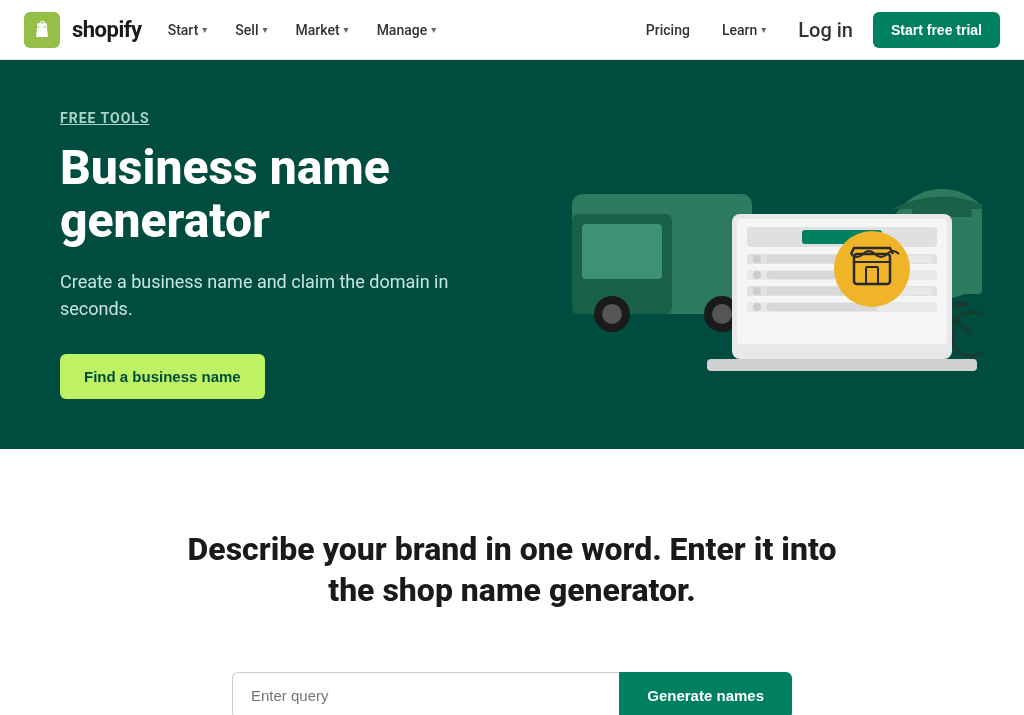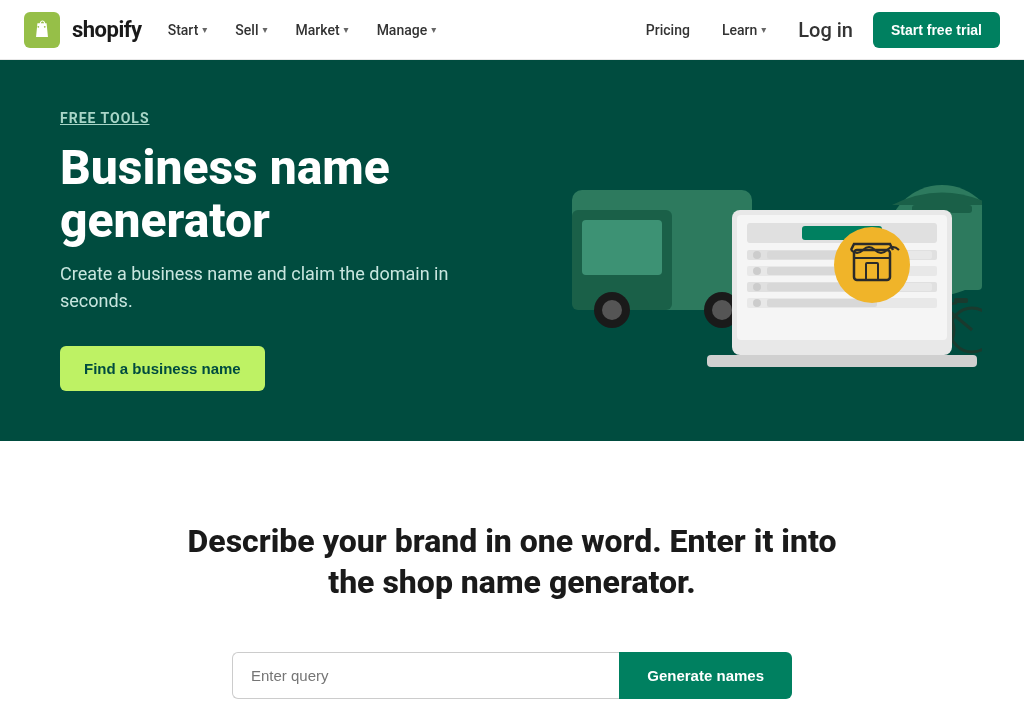--- a/index.html
+++ b/index.html
@@ -118,21 +118,21 @@
       letter-spacing: 1px;
       text-transform: uppercase;
       text-decoration: underline;
       margin-bottom: 16px;
     }
     .hero-title {
       font-size: 48px;
       font-weight: 800;
       color: #fff;
       line-height: 1.1;
-      margin-bottom: 12px;
+      margin-bottom: 20px;
     }
     .hero-subtitle {
       font-size: 18px;
       color: #c8e6df;
       line-height: 1.5;
       margin-bottom: 32px;
     }
     .btn-cta {
       display: inline-block;
       background: #bef264;
@@ -169,21 +169,21 @@
       flex-direction: column;
       align-items: center;
     }
     .section-title {
       font-size: 32px;
       font-weight: 800;
       color: #1a1a1a;
       text-align: center;
       max-width: 700px;
       line-height: 1.3;
-      margin-bottom: 48px;
+      margin-bottom: 60px;
     }
     .search-row {
       display: flex;
       gap: 0;
       align-items: stretch;
       width: 100%;
       max-width: 560px;
       margin-bottom: 16px;
     }
     .search-input {

